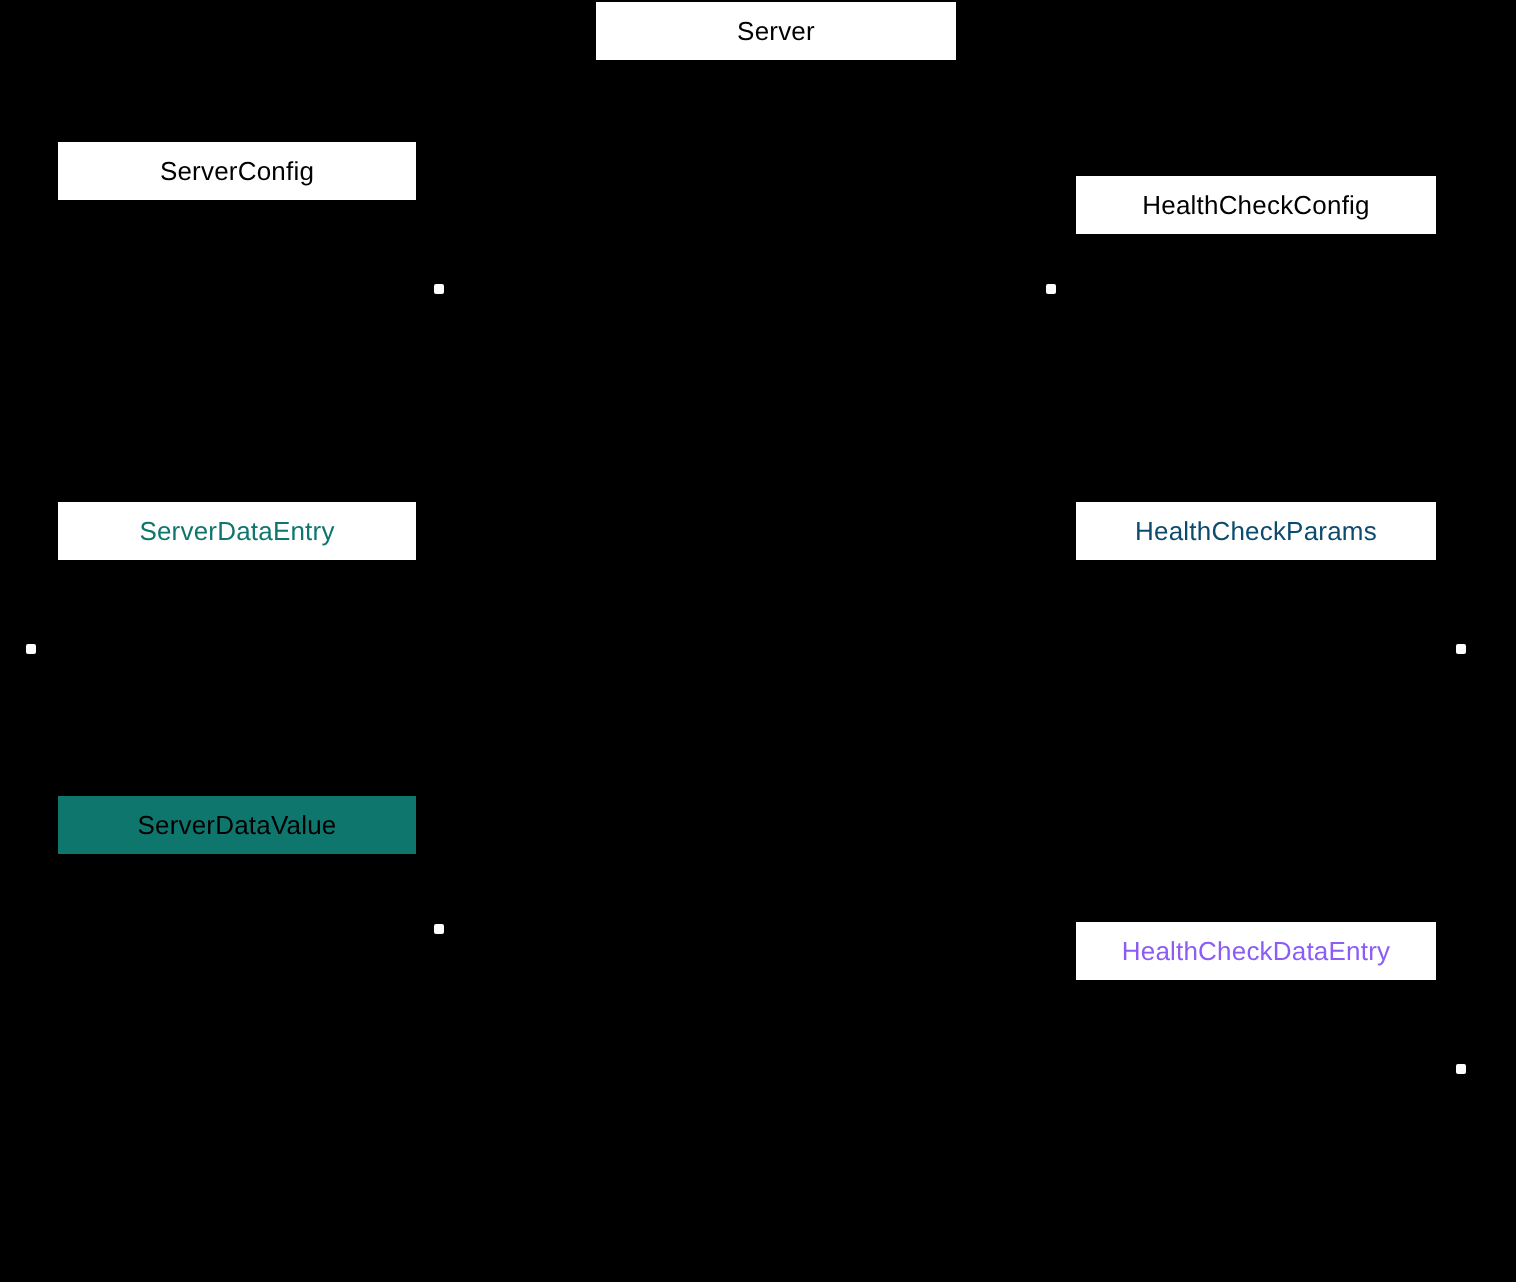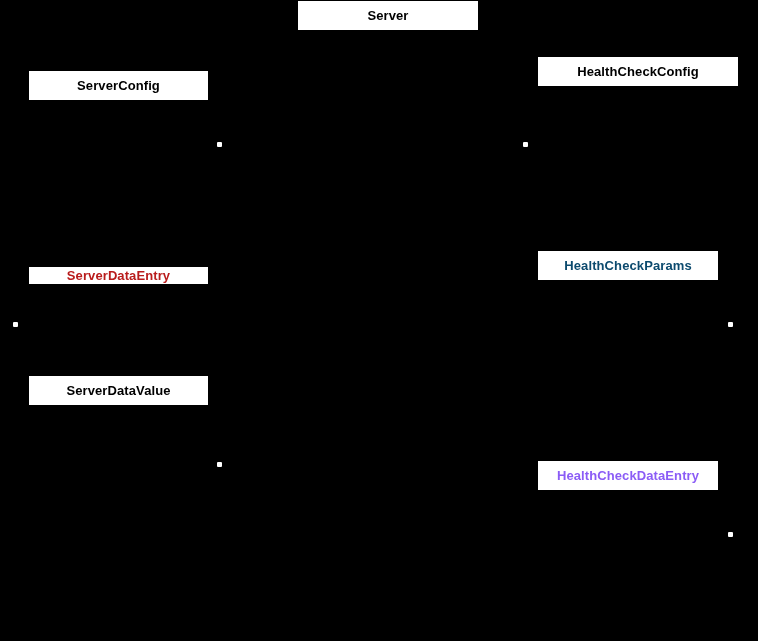--- a/index.html
+++ b/index.html
@@ -19,21 +19,21 @@
   }
   .node-box {
     position: absolute;
     background: #ffffff;
     color: #000000;
     display: flex;
     align-items: center;
     justify-content: center;
     box-sizing: border-box;
     font-size: 13px;
-    font-weight: bold;
+    font-weight: normal;
     letter-spacing: 0.1px;
     line-height: 1;
     white-space: nowrap;
     user-select: none;
   }
   .node-label {
     display: block;
     text-align: center;
   }
   .edge-marker {
@@ -47,30 +47,30 @@
 </head>
 <body>
 
 <div id="diagram-canvas" style="background: rgb(0, 0, 0);">
     <div class="node-box" style="left: 298px; top: 1px; width: 180px; height: 29px; background: rgb(255, 255, 255); color: rgb(0, 0, 0);">
       <span class="node-label">Server</span>
     </div>
     <div class="node-box" style="left: 29px; top: 71px; width: 179px; height: 29px; background: rgb(255, 255, 255); color: rgb(0, 0, 0);">
       <span class="node-label">ServerConfig</span>
     </div>
-    <div class="node-box" style="left: 538px; top: 57px; width: 200px; height: 29px; background: rgb(255, 255, 255); color: rgb(0, 0, 0);">
+    <div class="node-box" style="left: 538px; top: 88px; width: 180px; height: 29px; background: rgb(255, 255, 255); color: rgb(0, 0, 0);">
       <span class="node-label">HealthCheckConfig</span>
     </div>
-    <div class="node-box" style="left: 29px; top: 267px; width: 179px; height: 17px; background: rgb(255, 255, 255); color: #b91c1c;">
+    <div class="node-box" style="left: 29px; top: 251px; width: 179px; height: 29px; background: rgb(255, 255, 255); color: #0f766e;">
       <span class="node-label">ServerDataEntry</span>
     </div>
     <div class="node-box" style="left: 538px; top: 251px; width: 180px; height: 29px; background: rgb(255, 255, 255); color: #0c4a6e;">
       <span class="node-label">HealthCheckParams</span>
     </div>
-    <div class="node-box" style="left: 29px; top: 376px; width: 179px; height: 29px; background: #ffffff; color: rgb(0, 0, 0);">
+    <div class="node-box" style="left: 29px; top: 398px; width: 179px; height: 29px; background: #0f766e; color: rgb(0, 0, 0);">
       <span class="node-label">ServerDataValue</span>
     </div>
     <div class="node-box" style="left: 538px; top: 461px; width: 180px; height: 29px; background: rgb(255, 255, 255); color: #8b5cf6;">
       <span class="node-label">HealthCheckDataEntry</span>
     </div>
     <div class="edge-marker" style="left: 217px; top: 142px; background: rgb(255, 255, 255);"></div>
     <div class="edge-marker" style="left: 523px; top: 142px; background: rgb(255, 255, 255);"></div>
     <div class="edge-marker" style="left: 13px; top: 322px; background: rgb(255, 255, 255);"></div>
     <div class="edge-marker" style="left: 728px; top: 322px; background: rgb(255, 255, 255);"></div>
     <div class="edge-marker" style="left: 217px; top: 462px; background: rgb(255, 255, 255);"></div>

